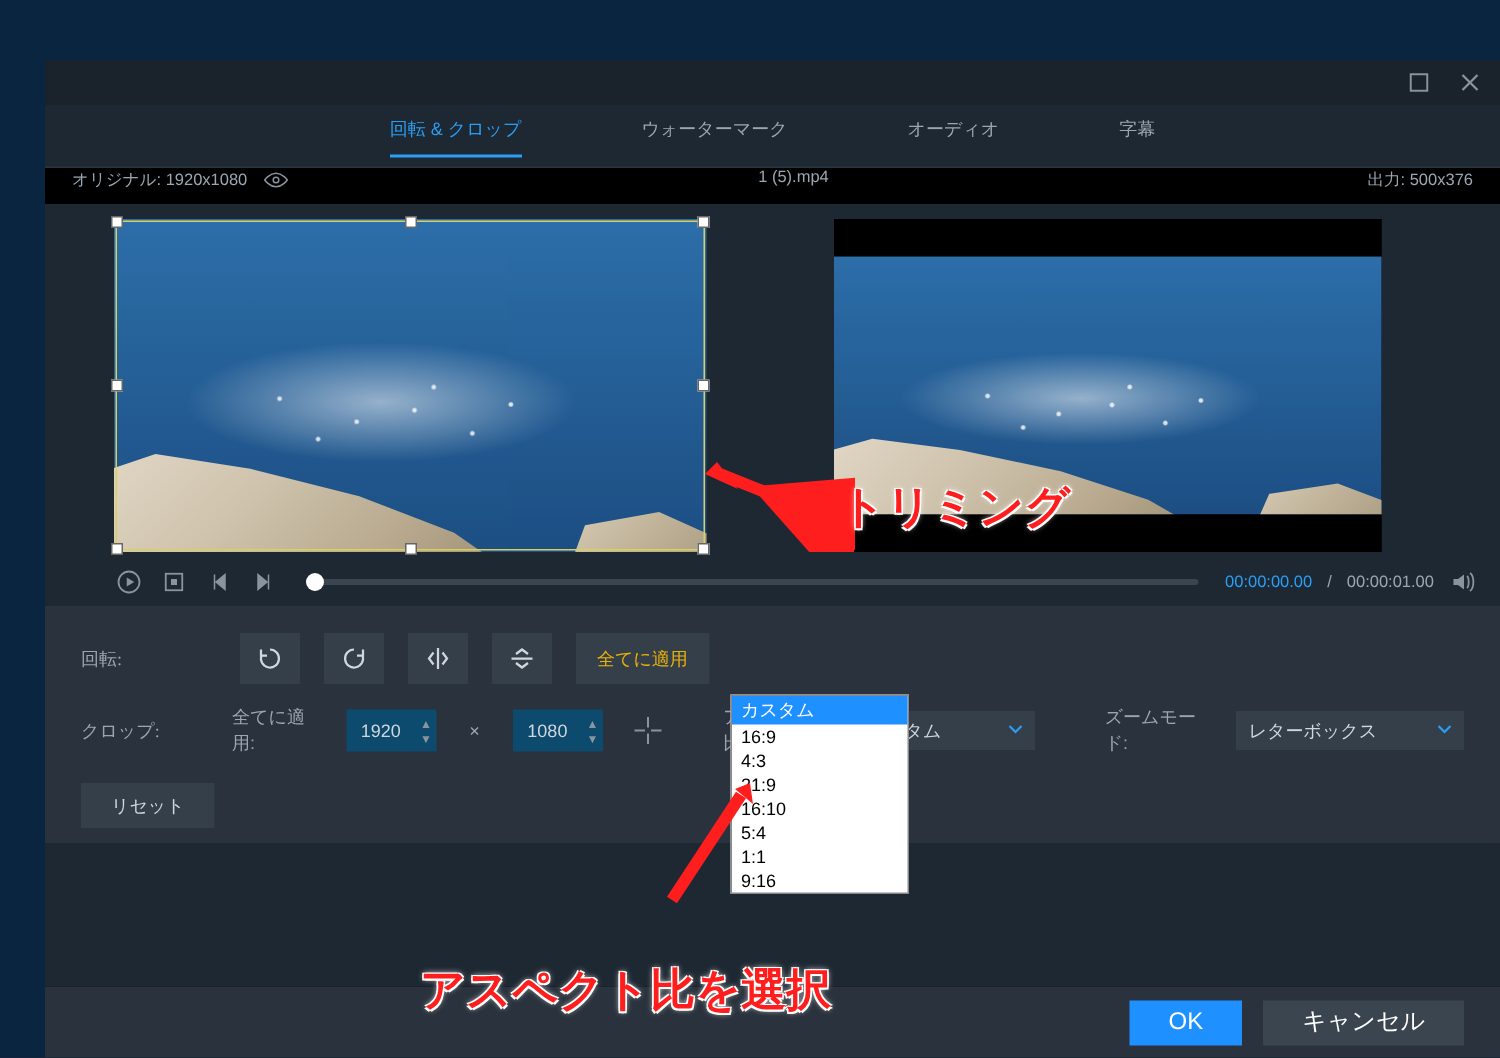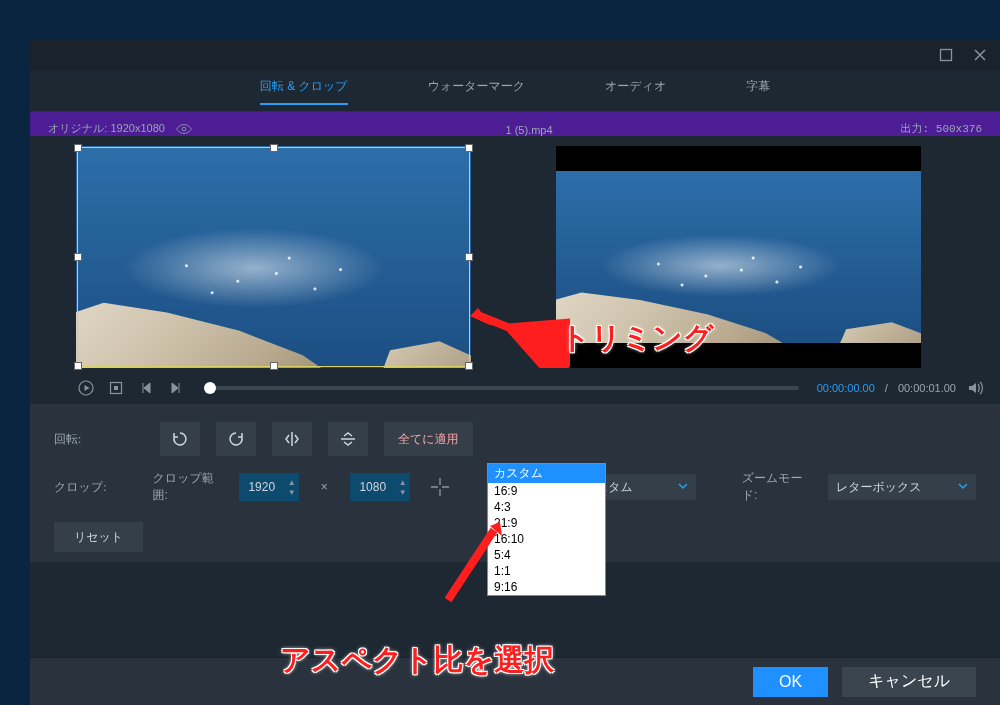--- a/index.html
+++ b/index.html
@@ -52,28 +52,28 @@
   .tab.active {
     color: #2a9df4;
     border-bottom: 2px solid #2a9df4;
   }
 
   
   .infobar {
     position: relative;
     height: 24px;
     display: flex;
-    align-items: flex-end;
+    align-items: flex-start;
     color: #9aa6b0;
     font-size: 11px;
-    background: #4c1d95;
+    background: #000000;
   }
   .infobar .left  { position: absolute; left: 18px; display:flex; align-items:center; gap:10px;}
   .infobar .center{ width: 100%; text-align: center; padding-left: 28px; }
-  .infobar .right { position: absolute; right: 18px; font-family: Liberation Mono, monospace; }
+  .infobar .right { position: absolute; right: 18px; }
   .eye-icon { display:inline-flex; }
   .eye-icon svg { width:18px; height:12px; }
 
   
   .preview-area {
     display: flex;
     padding: 10px 16px 4px 16px;
     gap: 85px;
     background: #1e2832;
   }
@@ -184,21 +184,21 @@
     background:#353f49;
     display:flex;align-items:center;justify-content:center;
     cursor:pointer;
   }
   .btn-square svg{width:18px;height:18px;fill:#cfd6dd;stroke:#cfd6dd}
   .btn-text {
     height:34px; padding:0 14px;
     background:#353f49;
     display:flex;align-items:center;justify-content:center;
     cursor:pointer;
-    color:#fca5a5;
+    color:#eab308;
   }
   .spin {
     display:flex; align-items:center;
     background:#0c4a6e; height:28px;
   }
   .spin input{
     width:46px; background:transparent; border:none; color:#cfd6dd;
     text-align:center; font-size:12px; outline:none;
   }
   .spin .arrows{
@@ -426,21 +426,21 @@
       <div class="btn-square">
         <svg viewBox="0 0 18 18">
             <path d="M2 9h14M5 6L9 3l4 3M5 12l4 3 4-3" fill="none" stroke-width="1.5"></path>
           </svg>
       </div>
       <div class="btn-text">全てに適用</div>
     </div>
 
     <div class="row">
       <div class="label">クロップ:</div>
-      <span class="sublabel">クロップ範囲:</span>
+      <span class="sublabel">全てに適用:</span>
       <div class="spin">
         <input value="1920" style="">
         <div class="arrows">
             <span>▲</span>
             <span>▼</span>
           </div>
       </div>
       <span class="mult">×</span>
       <div class="spin">
         <input value="1080" style="">

